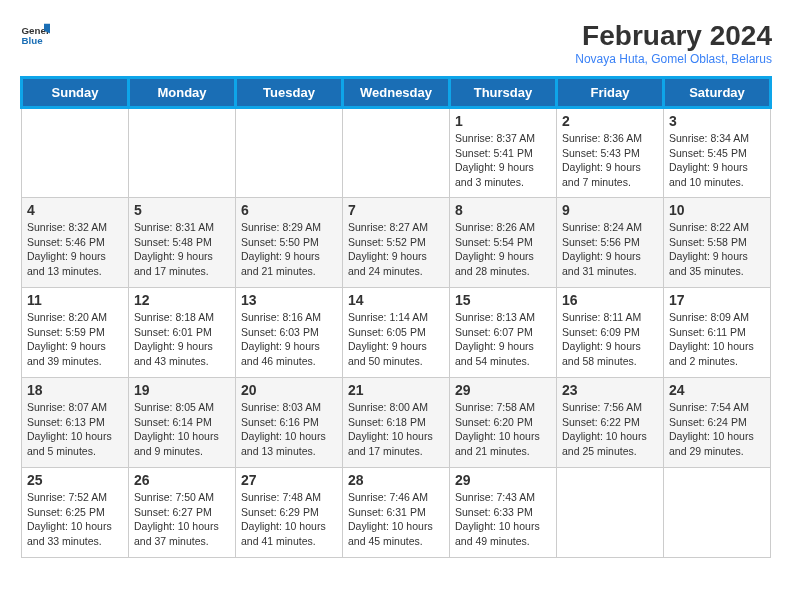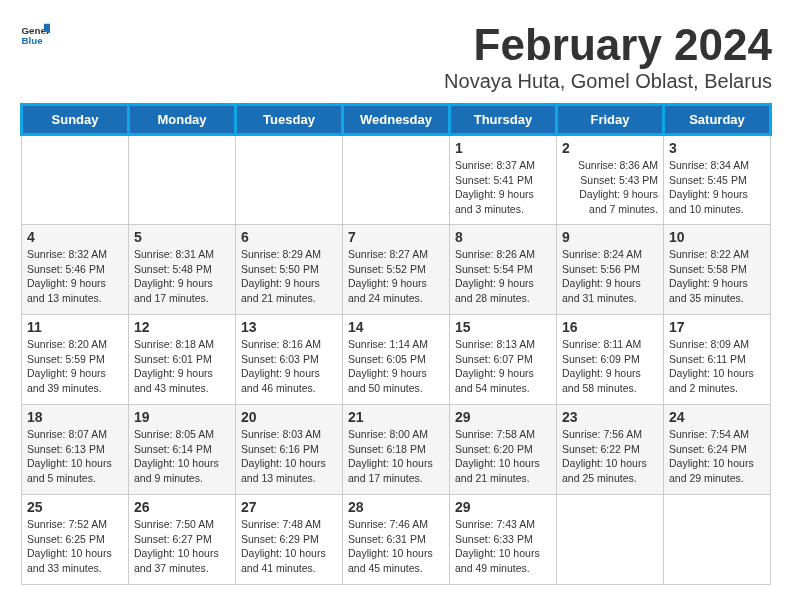--- a/index.html
+++ b/index.html
@@ -22,27 +22,27 @@
       gap: 4px;
     }
     .logo-icon {
       width: 30px;
       height: 30px;
     }
     .title-section {
       text-align: right;
     }
     .main-title {
-      font-size: 44px;
+      font-size: 28px;
       font-weight: bold;
       color: #333;
     }
     .subtitle {
-      font-size: 20px;
-      color: #404040;
+      font-size: 12px;
+      color: #3b82f6;
     }
     table {
       width: 100%;
       border-collapse: collapse;
       table-layout: fixed;
     }
     thead tr th {
       background-color: #1a6eb5;
       color: #fff;
       font-size: 13px;
@@ -118,21 +118,21 @@
         <td class="empty-cell"></td>
         <td>
           <div class="day-number">1</div>
           <div class="day-info" style="white-space: pre-line;">Sunrise: 8:37 AM
 Sunset: 5:41 PM
 Daylight: 9 hours
 and 3 minutes.</div>
         </td>
         <td>
           <div class="day-number">2</div>
-          <div class="day-info" style="white-space: pre-line; text-align: right;">Sunrise: 8:36 AM
+          <div class="day-info" style="white-space: pre-line;">Sunrise: 8:36 AM
 Sunset: 5:43 PM
 Daylight: 9 hours
 and 7 minutes.</div>
         </td>
         <td>
           <div class="day-number">3</div>
           <div class="day-info" style="white-space: pre-line;">Sunrise: 8:34 AM
 Sunset: 5:45 PM
 Daylight: 9 hours
 and 10 minutes.</div>

